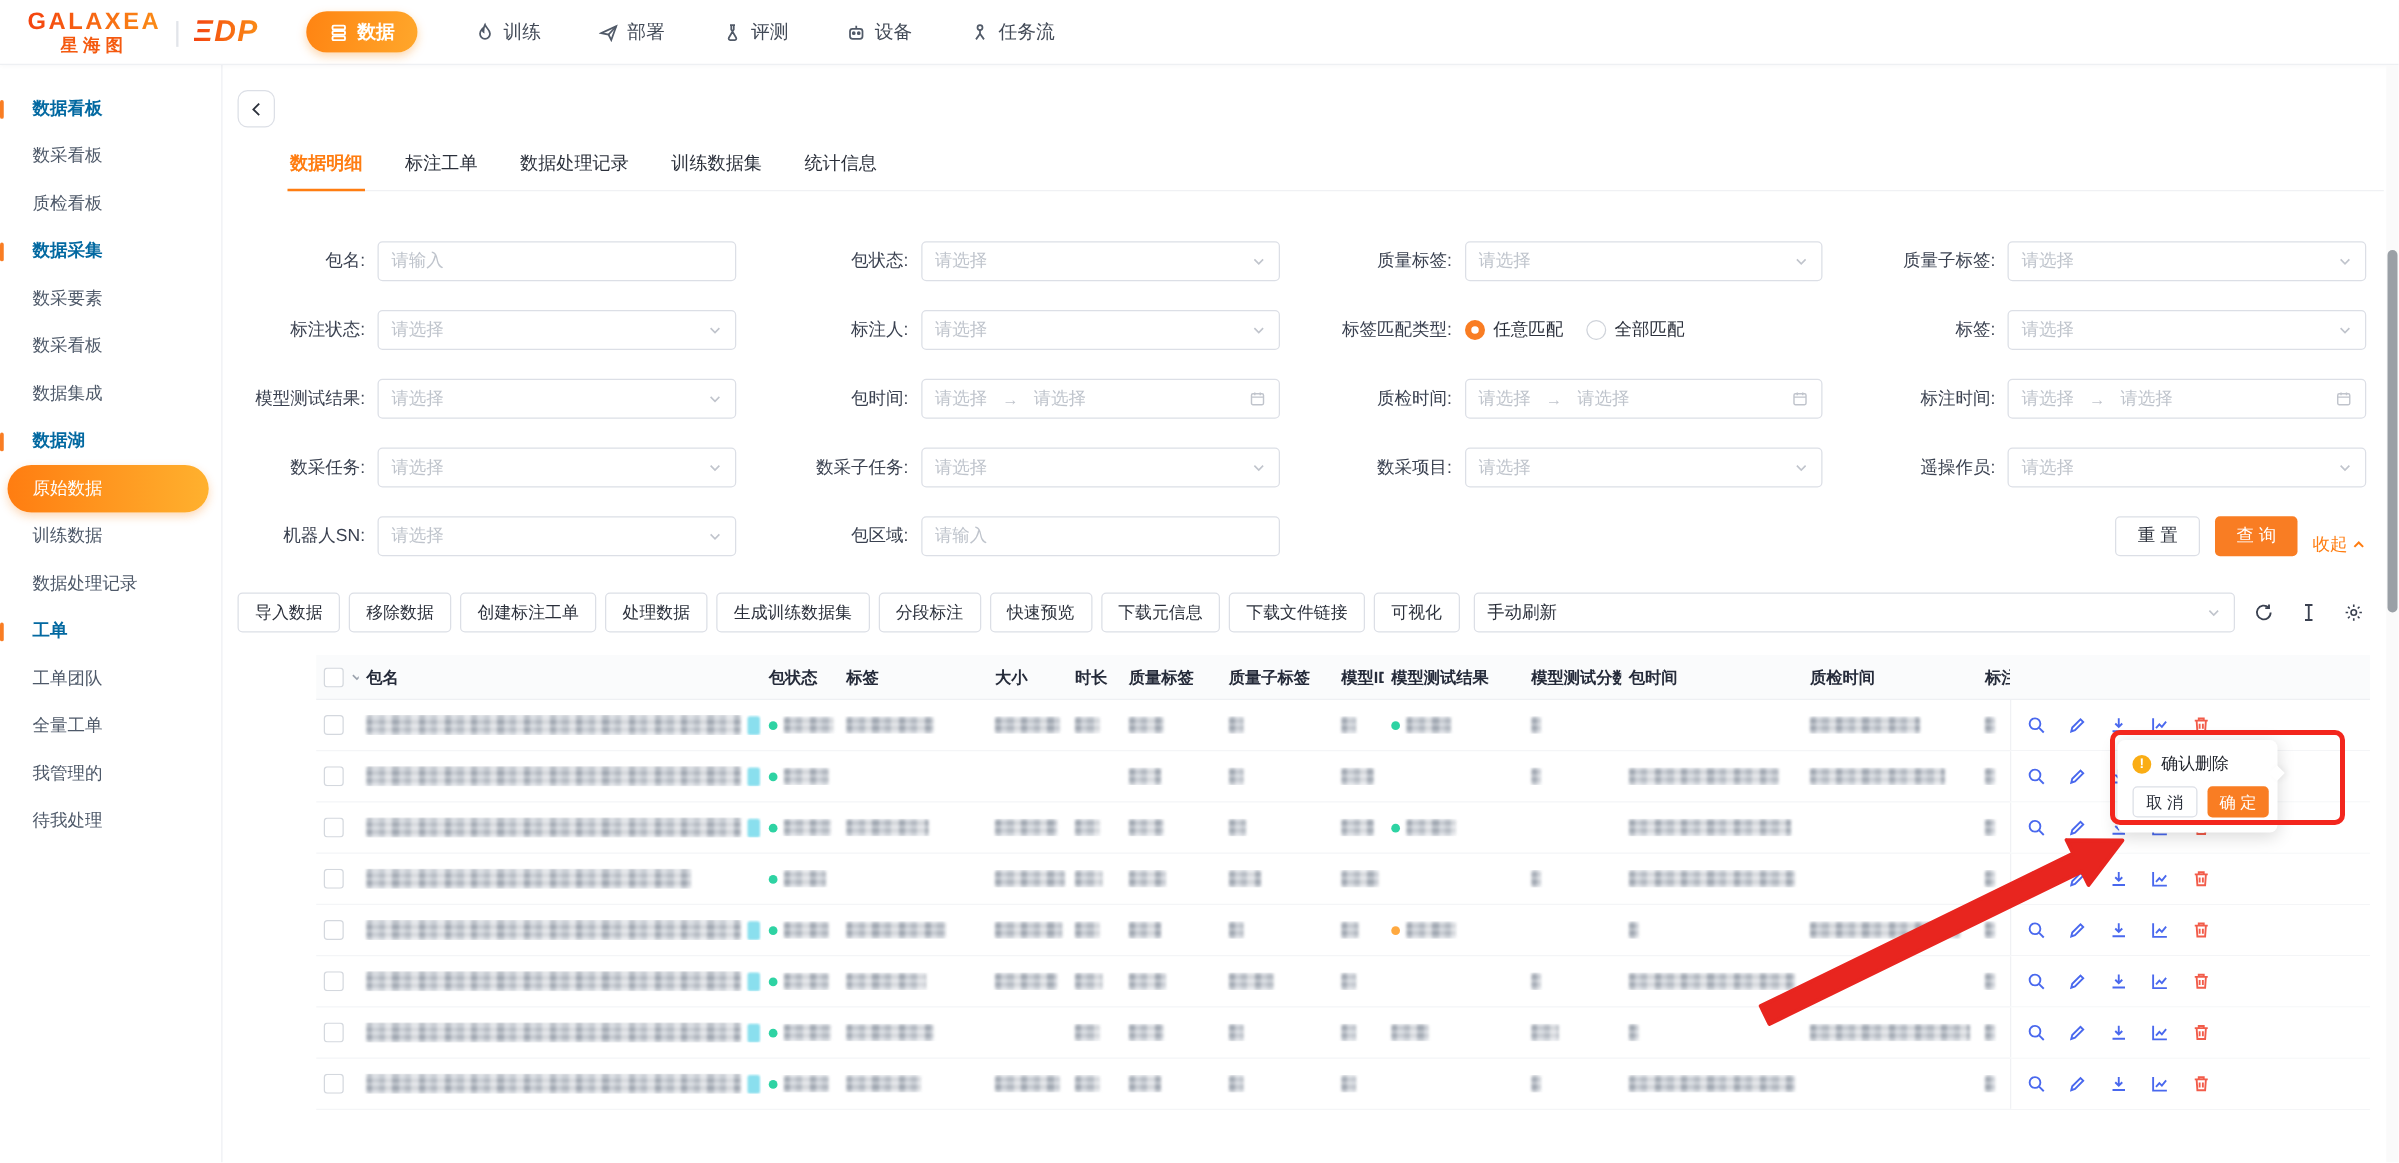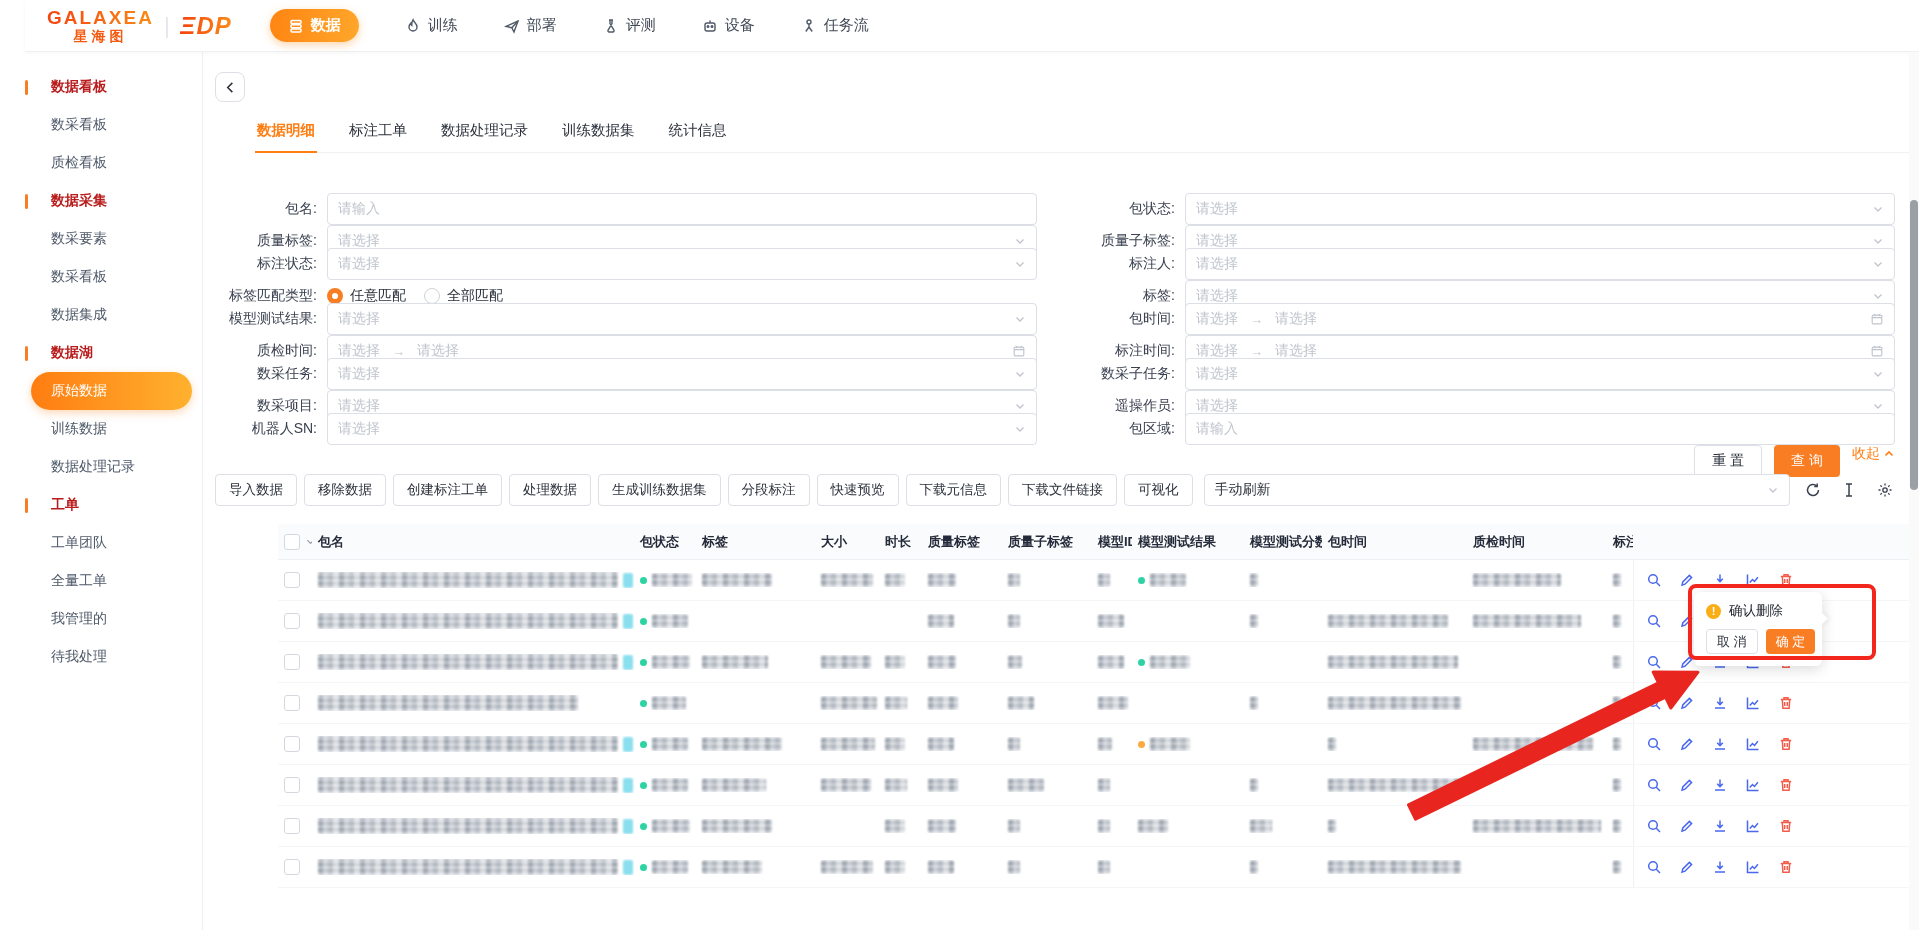--- a/index.html
+++ b/index.html
@@ -1,18 +1,18 @@
 <!DOCTYPE html>
 <html><head>
 <meta charset="utf-8">
 <style>
   * { margin:0; padding:0; box-sizing:border-box; }
   html,body { width:1919px; height:930px; overflow:hidden; background:#fff;
     font-family:"Liberation Sans","DejaVu Sans",sans-serif; color:#2b303b; }
-  .app { position:relative; width:1919px; height:930px;padding-left:25px; }
+  .app { position:relative; width:1919px; height:930px; }
 
   
   .topnav { height:52px; display:flex; align-items:center; padding:0 20px 0 22px;
     border-bottom:1px solid #eef0f3; box-shadow:0 1px 4px rgba(31,35,41,.04); position:relative; z-index:5; background:#fff;}
   .logo { display:flex; align-items:center; gap:10px; }
   .logo-main { display:flex; flex-direction:column; align-items:center; line-height:1; }
   .logo-brand { font-weight:800; font-size:19px; letter-spacing:2px; color:#f4590f;
     background:linear-gradient(90deg,#f4430f,#fa8c16); -webkit-background-clip:text; background-clip:text; -webkit-text-fill-color:transparent; }
   .logo-sub { font-size:14px; font-weight:700; color:#f4590f; letter-spacing:4px; margin-top:2px; }
   .logo-sep { color:#e2e5ea; font-size:22px; font-weight:200; }
@@ -32,21 +32,21 @@
   .icon-btn svg { width:19px; height:19px; stroke:#30353f; }
   .flag { width:22px; height:15px; background:#de2910; border-radius:2px; position:relative; cursor:pointer;}
   .flag:before { content:"★"; position:absolute; left:2px; top:-2px; font-size:8px; color:#ffde00; }
   .flag:after { content:"★"; position:absolute; left:10px; top:-3px; font-size:5px; color:#ffde00; }
   .avatar { width:34px; height:34px; border-radius:50%; background:#fdebd8; color:#f97d23;
     display:flex; align-items:center; justify-content:center; font-size:15px; cursor:pointer;}
 
   
   .layout { display:flex; height:878px; }
   .sidebar { width:178px; border-right:1px solid #eef0f3; padding-top:16px; flex-shrink:0; background:#fff;}
-  .sb-header { display:flex; align-items:center; height:38px; font-size:14px; font-weight:700; color:#b91c1c; }
+  .sb-header { display:flex; align-items:center; height:38px; font-size:14px; font-weight:700; color:#0369a1; }
   .sb-bar { width:3px; height:15px; background:#f97d23; border-radius:2px; margin-right:23px; }
   .sb-item { display:flex; align-items:center; height:38px; padding-left:26px; font-size:14px; color:#4e5969; cursor:pointer; }
   .sb-item.active { background:linear-gradient(90deg,#ff7d11,#ffb12e); color:#fff; border-radius:19px;
     margin:0 10px 0 6px; padding-left:20px; box-shadow:0 3px 8px rgba(250,125,17,.3); }
   .main { flex:1; padding:16px 0 0 12px; position:relative; }
 
   
   .page-head { display:flex; align-items:flex-start; gap:12px; }
   .back-btn { width:30px; height:30px; border:1px solid #dcdfe6; border-radius:8px; background:#fff;
     display:flex; align-items:center; justify-content:center; cursor:pointer; margin-top:4px;}
@@ -54,35 +54,35 @@
   .bc-label { font-size:12.5px; color:#8a919f; }
   .bc-title { margin-top:7px; }
 
   
   .tabs { display:flex; gap:30px; margin:10px 12px 0 40px; border-bottom:1px solid #f0f1f4; }
   .tab { font-size:14.5px; color:#2b303b; padding:9px 2px 11px; cursor:pointer; white-space:nowrap; }
   .tab.active { color:#ff7d11; font-weight:600; border-bottom:2px solid #ff7d11; margin-bottom:-1px; }
 
   
   .filters { padding:40px 26px 0 0; }
-  .f-row { display:grid; grid-template-columns:repeat(2,1fr); column-gap:36px; margin-bottom:23px; height:32px; }
+  .f-row { display:grid; grid-template-columns:repeat(4,1fr); column-gap:36px; margin-bottom:23px; height:32px; }
   .f-cell { display:flex; align-items:center; min-width:0; }
   .f-label { min-width:112px; text-align:right; padding-right:10px; font-size:14px; color:#3a4150; white-space:nowrap; }
   .f-field { flex:1; height:32px; border:1px solid #dcdfe6; border-radius:4px; background:#fff;
     display:flex; align-items:center; padding:0 10px; font-size:14px; color:#bfc4cc; cursor:pointer; min-width:0;}
   .f-field .ph { flex:1; overflow:hidden; white-space:nowrap; }
   .caret-d { width:12px; height:12px; stroke:#c0c4cc; flex-shrink:0;}
   .range .arrow { color:#c0c4cc; padding:0 12px; font-size:13px;}
   .cal { width:14px; height:14px; stroke:#c0c4cc; flex-shrink:0;}
   .radio-group { display:flex; align-items:center; gap:18px; }
   .radio { display:flex; align-items:center; gap:7px; font-size:14px; color:#2b303b; cursor:pointer; white-space:nowrap;}
   .rdot { width:16px; height:16px; border-radius:50%; background:#fff; }
   .rdot.on { border:5px solid #f97d23; }
   .rdot.off { border:1px solid #cfd3da; }
-  .f-actions { display:flex; align-items:flex-start; gap:12px; justify-content:flex-end; flex:1;}
+  .f-actions { display:flex; align-items:flex-end; gap:12px; justify-content:flex-end; flex:1;}
   .btn { height:32px; border-radius:4px; font-size:14px; padding:0 17px; cursor:pointer; display:flex; align-items:center; white-space:nowrap;}
   .btn-plain { border:1px solid #dcdfe6; background:#fff; color:#2b303b; }
   .btn-primary { border:none; background:#f97d23; color:#fff; }
   .collapse-link { color:#ff7d11; font-size:14px; display:flex; align-items:center; gap:3px; cursor:pointer;}
   .collapse-link svg { width:12px; height:12px; stroke:#ff7d11; }
 
   
   .toolbar { display:flex; justify-content:flex-end; align-items:center; gap:7px; margin:29px 23px 0 0; }
   .tb-btn { height:32px; border:1px solid #dcdfe6; border-radius:4px; background:#fff; font-size:13.5px;
     color:#2b303b; padding:0 13px; display:flex; align-items:center; cursor:pointer; white-space:nowrap;}

